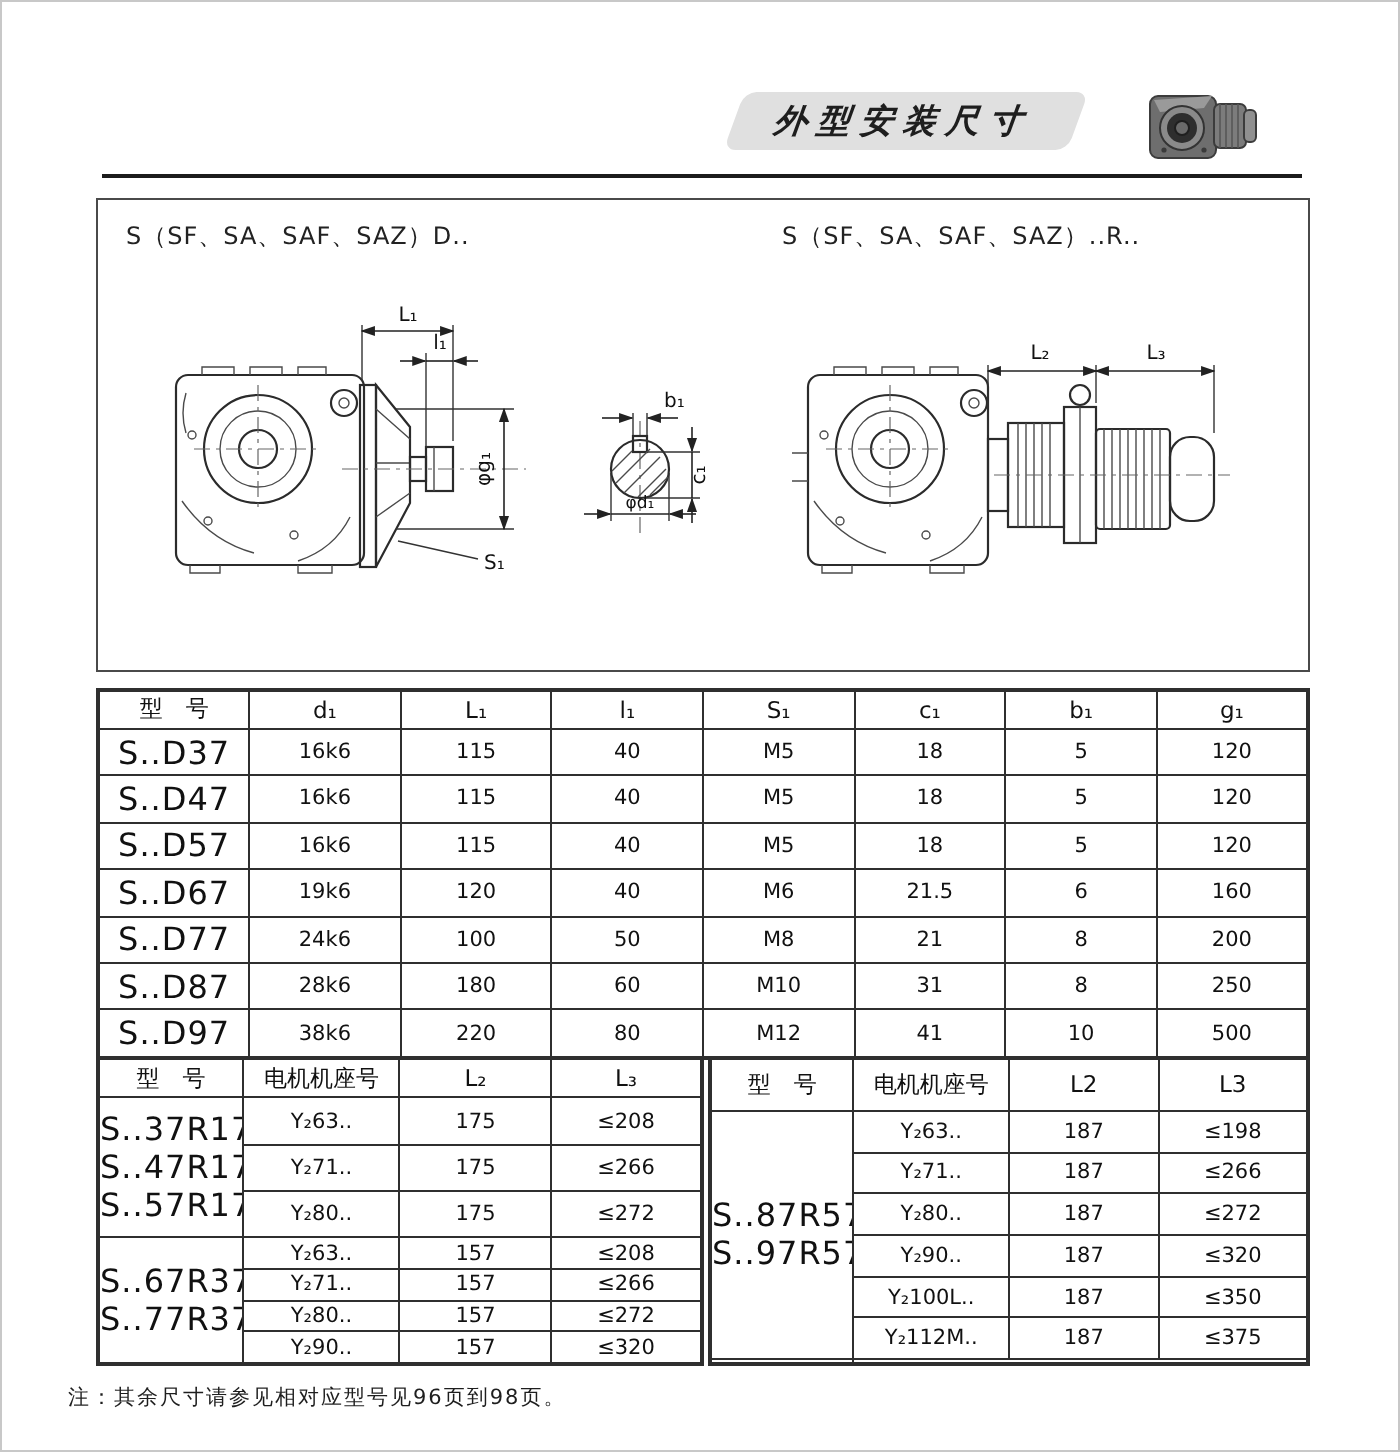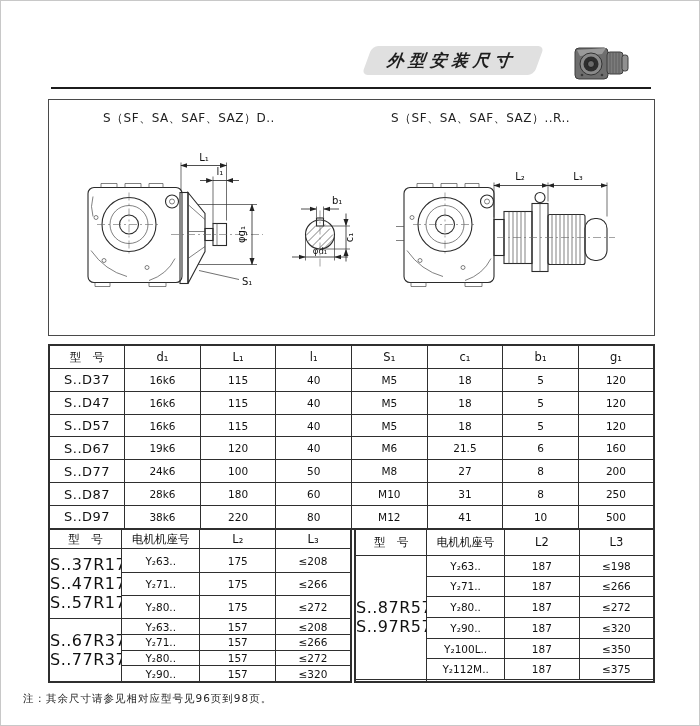--- a/index.html
+++ b/index.html
@@ -29,49 +29,49 @@
   }
   
   .drawing-panel {
     position:absolute; left:47px; top:98px; width:607px; height:237px;
     border:1.5px solid #4a4a4a; background:#fff;
   }
   .dw-label {
     position:absolute; top:10px; font-size:12px; color:#222; letter-spacing:0.5px;
     white-space:nowrap;
   }
-  .dw-label.l { left:14px;margin-left:40px; }
+  .dw-label.l { left:14px; }
   .dw-label.r { left:342px; }
   .drawing-panel svg { position:absolute; left:0; top:0; width:100%; height:100%; }
   svg .o  { fill:none; stroke:#2b2b2b; stroke-width:1.1; }
   svg .d  { fill:none; stroke:#4a4a4a; stroke-width:0.7; }
   svg .cl { fill:none; stroke:#666; stroke-width:0.6; stroke-dasharray:8 3 2 3; }
   svg .dl { fill:none; stroke:#333; stroke-width:0.7; }
   svg .dim{ fill:none; stroke:#222; stroke-width:0.8; }
   svg text { fill:#111; font-size:10px; font-family:"DejaVu Sans","Liberation Sans",sans-serif; }
   svg text.small { font-size:8.5px; }
   
   table { border-collapse:collapse; table-layout:fixed; background:#fff; }
   th, td {
     border:1px solid #2f2f2f; text-align:center; vertical-align:middle;
     font-size:10.5px; color:#111; overflow:hidden;
   }
   th { font-weight:normal; font-size:11.5px; }
   .main-table {
     position:absolute; left:47px; top:343px; width:607px; height:186px;
     border:2px solid #2f2f2f;
   }
-  .main-table td.model { font-size:13px; letter-spacing:0.5px; }
+  .main-table td.model { font-size:16px; letter-spacing:0.5px; }
   .sub-table { position:absolute; top:527px; height:155px; border:2px solid #2f2f2f; }
   .sub-table.lt { left:47px;  width:304px; }
   .sub-table.rt { left:353px; width:301px; }
   .sub-table td.model { font-size:16px; white-space:pre-line; line-height:19px; letter-spacing:0.5px; }
   
   .footnote {
-    position:absolute; left:22px; top:691px; font-size:10.5px; color:#1e1e1e; letter-spacing:1px;
+    position:absolute; left:33px; top:691px; font-size:10.5px; color:#1e1e1e; letter-spacing:1px;
   }
 </style>
 </head>
 <body>
 
 <div class="page">
 
   <div class="banner">
     <span class="title">外型安装尺寸</span>
   </div>
@@ -254,21 +254,21 @@
       <td>21.5</td>
       <td>6</td>
       <td>160</td>
     </tr>
     <tr>
       <td class="model">S..D77</td>
       <td>24k6</td>
       <td>100</td>
       <td>50</td>
       <td>M8</td>
-      <td>27</td>
+      <td>21</td>
       <td>8</td>
       <td>200</td>
     </tr>
     <tr>
       <td class="model">S..D87</td>
       <td>28k6</td>
       <td>180</td>
       <td>60</td>
       <td>M10</td>
       <td>31</td>

